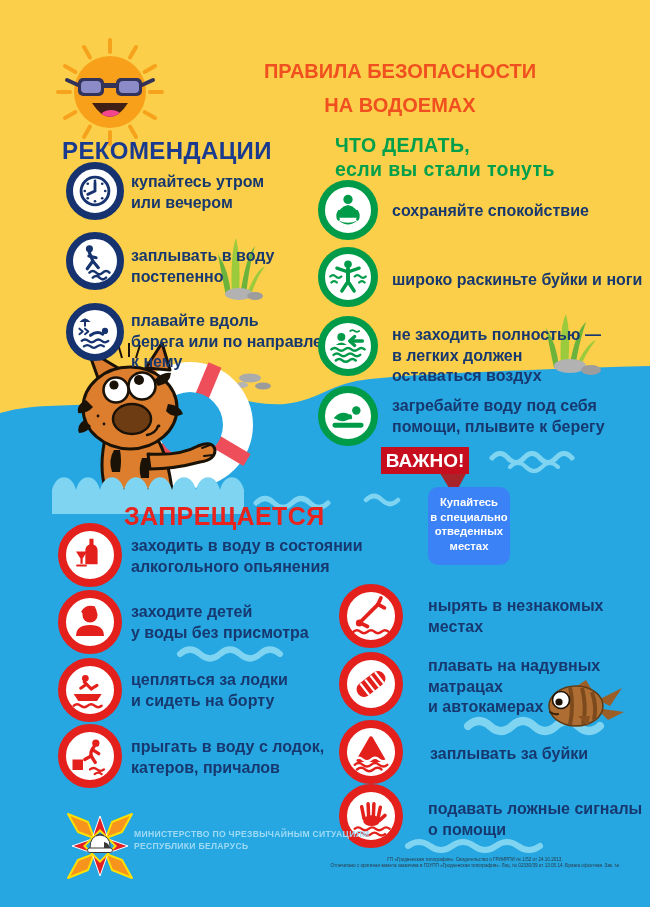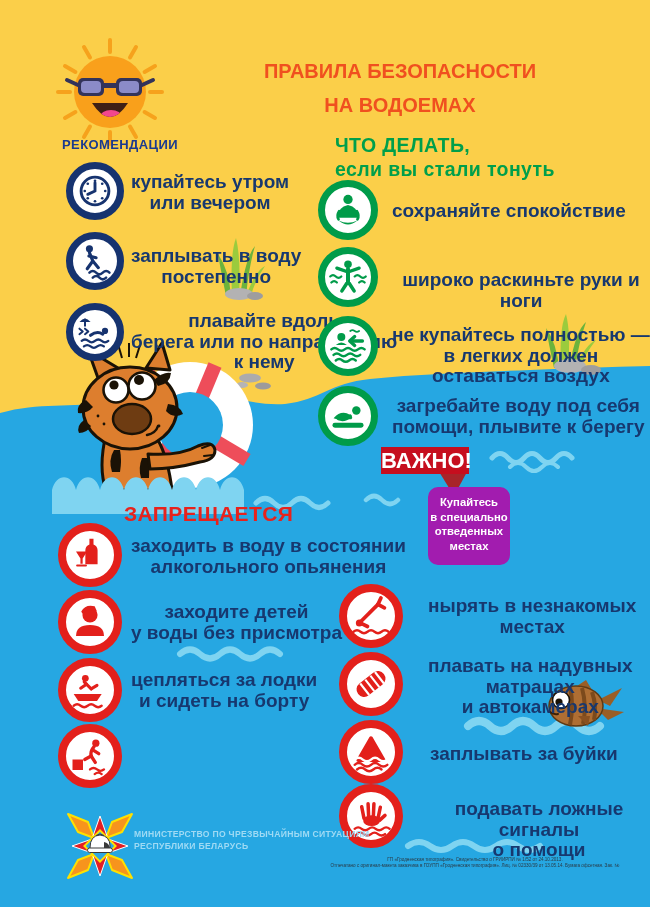--- a/index.html
+++ b/index.html
@@ -3,28 +3,28 @@
 <meta charset="utf-8">
 <style>
   html,body{margin:0;padding:0;}
   body{font-family:"Liberation Sans",sans-serif;}
   #poster{position:relative;width:650px;height:907px;background:#FBCF49;overflow:hidden;}
   .abs{position:absolute;}
   .circle{border-radius:50%;background:#fff;display:flex;align-items:center;justify-content:center;box-sizing:border-box;}
   .c-blue{width:58px;height:58px;border:7px solid #16336F;}
   .c-green{width:60px;height:60px;border:7px solid #009B49;}
   .c-red{width:64px;height:64px;border:8px solid #E3201B;}
-  .itxt{font-size:19px;line-height:20.5px;color:#17386F;white-space:pre-line;font-weight:bold;text-align:center;}
+  .itxt{font-size:16px;line-height:20.5px;color:#17386F;white-space:pre-line;font-weight:bold;}
   .hdr{font-weight:bold;letter-spacing:.4px;}
   #title{left:172px;top:54px;width:456px;text-align:center;color:#F0501F;font-weight:bold;font-size:20px;line-height:34px;white-space:pre-line;}
-  #rec-header{left:62px;top:137px;font-size:13px;color:#1A3A8F;}
+  #rec-header{left:62px;top:137px;font-size:24px;color:#1A3A8F;}
   #drown-header{left:335px;top:134px;font-size:19.5px;line-height:23.5px;color:#009F4B;white-space:pre-line;}
-  #forbidden-header{left:124px;top:502px;font-size:21px;color:#E8221C;}
-  #important-box{left:381px;top:447px;width:88px;height:27px;background:#C60E1E;color:#fff;font-weight:bold;font-size:22px;line-height:27px;text-align:center;}
-  #important-bubble{left:428px;top:487px;width:82px;height:78px;background:#a21caf;border-radius:10px;color:#fff;font-weight:bold;font-size:11.3px;line-height:14.5px;text-align:center;white-space:pre-line;padding-top:8px;box-sizing:border-box;}
+  #forbidden-header{left:124px;top:502px;font-size:25px;color:#E8221C;}
+  #important-box{left:381px;top:447px;width:88px;height:27px;background:#C60E1E;color:#fff;font-weight:bold;font-size:19px;line-height:27px;text-align:center;}
+  #important-bubble{left:428px;top:487px;width:82px;height:78px;background:#3b82f6;border-radius:10px;color:#fff;font-weight:bold;font-size:11.3px;line-height:14.5px;text-align:center;white-space:pre-line;padding-top:8px;box-sizing:border-box;}
   #ministry-text{left:134px;top:829px;font-size:8.6px;line-height:11.5px;font-weight:bold;color:#9FDAF4;letter-spacing:.3px;white-space:pre-line;}
   #print-credits{left:310px;top:857px;width:330px;font-size:4.6px;line-height:6px;color:#2A3A46;text-align:center;white-space:pre-line;}
 </style>
 </head>
 <body>
 
 <div id="poster">
 
   <svg class="abs" style="left:0;top:0;" width="650" height="907">
     <path d="M0,413 C40,402 70,408 110,402 C150,396 170,390 200,392 C230,394 250,406 285,404 C320,400 330,383 370,379 C420,374 480,372 530,370 C570,368 610,367 650,366 L650,907 L0,907 Z" fill="#26A7E2"></path>
@@ -217,33 +217,33 @@
     <svg width="40" height="40" viewBox="0 0 36 36">
       <circle cx="18" cy="6.5" r="3.4" fill="#009B49"></circle>
       <g fill="none" stroke="#009B49" stroke-linecap="round">
         <path d="M18,10.5 L18,22" stroke-width="3.6"></path>
         <path d="M18,13.5 L8,10 M18,13.5 L28,10" stroke-width="3"></path>
         <path d="M18,22 L12.5,30.5 M18,22 L23.5,30.5" stroke-width="3.2"></path>
         <path d="M2,17.5 q2.5,-2.5 5,0 q2.5,2.5 5,0 M24,17.5 q2.5,-2.5 5,0 q2.5,2.5 5,0 M3,23 q2.5,-2.5 5,0 M28,23 q2.5,-2.5 5,0" stroke-width="2"></path>
       </g>
     </svg>
   </div>
-  <div class="abs itxt" style="left:392px;top:270px;">широко раскиньте руки и ноги</div>
+  <div class="abs itxt" style="left:392px;top:270px;">широко раскиньте буйки и ноги</div>
 
   <div class="abs circle c-green" style="left:318px;top:316px;">
     <svg width="40" height="40" viewBox="0 0 36 36">
       <circle cx="12" cy="10" r="3.6" fill="#009B49"></circle>
       <path d="M7,17 Q12,12.5 17,17 Z" fill="#009B49"></path>
       <path d="M31,13.5 L21,13.5" stroke="#009B49" stroke-width="3" stroke-linecap="round"></path>
       <path d="M24,9.5 L19.5,13.5 L24,17.5" fill="none" stroke="#009B49" stroke-width="3" stroke-linecap="round" stroke-linejoin="round"></path>
       <path d="M20,4.5 q2,-1.5 4,0 q2,1.5 4,0" fill="none" stroke="#009B49" stroke-width="1.6" stroke-linecap="round"></path>
       <path d="M3,21 q3,-2.5 6,0 q3,2.5 6,0 q3,-2.5 6,0 q3,2.5 6,0 q3,-2.5 6,0 M5,26 q3,-2.5 6,0 q3,2.5 6,0 q3,-2.5 6,0 q3,2.5 6,0 M7,31 q3,-2.5 6,0 q3,2.5 6,0 q3,-2.5 6,0" fill="none" stroke="#009B49" stroke-width="2.2" stroke-linecap="round"></path>
     </svg>
   </div>
-  <div class="abs itxt" style="left:392px;top:325px;">не купайтесь полностью —
+  <div class="abs itxt" style="left:392px;top:325px;">не заходить полностью —
 в легких должен
 оставаться воздух</div>
 
   <div class="abs circle c-green" style="left:318px;top:386px;">
     <svg width="40" height="40" viewBox="0 0 36 36">
       <circle cx="25.5" cy="13" r="3.8" fill="#009B49"></circle>
       <path d="M5,20 Q12,12 20,17 Q23,19 21,21 L8,21 Z" fill="#009B49"></path>
       <path d="M20,18 Q15,22.5 9.5,20.5" fill="none" stroke="#009B49" stroke-width="3" stroke-linecap="round"></path>
       <rect x="4" y="24" width="28" height="4.5" rx="2.2" fill="#009B49"></rect>
     </svg>
@@ -303,20 +303,22 @@
       <circle cx="23" cy="7" r="3.1" fill="#E3201B"></circle>
       <g fill="none" stroke="#E3201B" stroke-width="2.8" stroke-linecap="round">
         <path d="M21.5,10 Q18,14 19,18"></path>
           <path d="M20,12.5 L25.5,16"></path>
           <path d="M19,18 L13.5,21"></path>
           <path d="M19,18 L22.5,23.5"></path>
       </g>
       <path d="M18,29.5 q3,-2.5 6,0 q3,2.5 6,0 M22,33.5 q3,-2.5 6,0" fill="none" stroke="#E3201B" stroke-width="2" stroke-linecap="round"></path>
     </svg>
   </div>
+  <div class="abs itxt" style="left:131px;top:737px;">прыгать в воду с лодок,
+катеров, причалов</div>
 
   <div class="abs circle c-red" style="left:339px;top:584px;">
     <svg width="42" height="42" viewBox="0 0 36 36">
       <circle cx="8" cy="24" r="3" fill="#E3201B"></circle>
       <g fill="none" stroke="#E3201B" stroke-width="3.2" stroke-linecap="round">
         <path d="M9.5,22.5 L24,8"></path>
           <path d="M24,8 L29.5,11"></path>
           <path d="M24,8 L26.5,2.5"></path>
           <path d="M10,24.5 L15,27"></path>
       </g>

